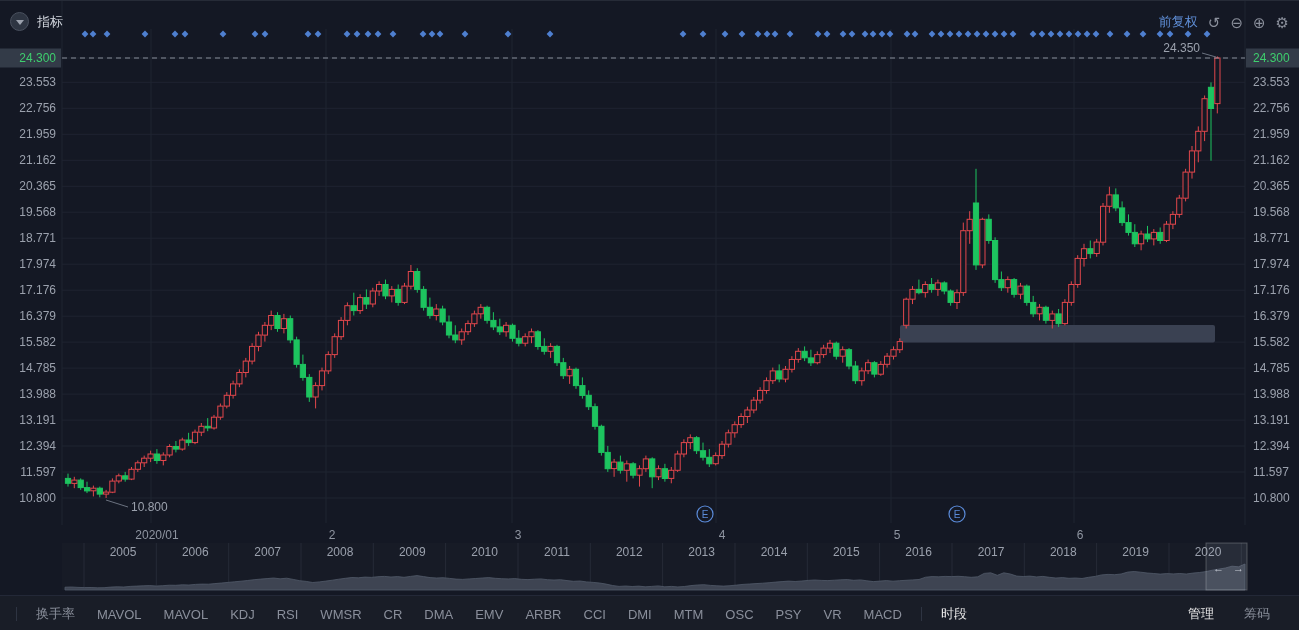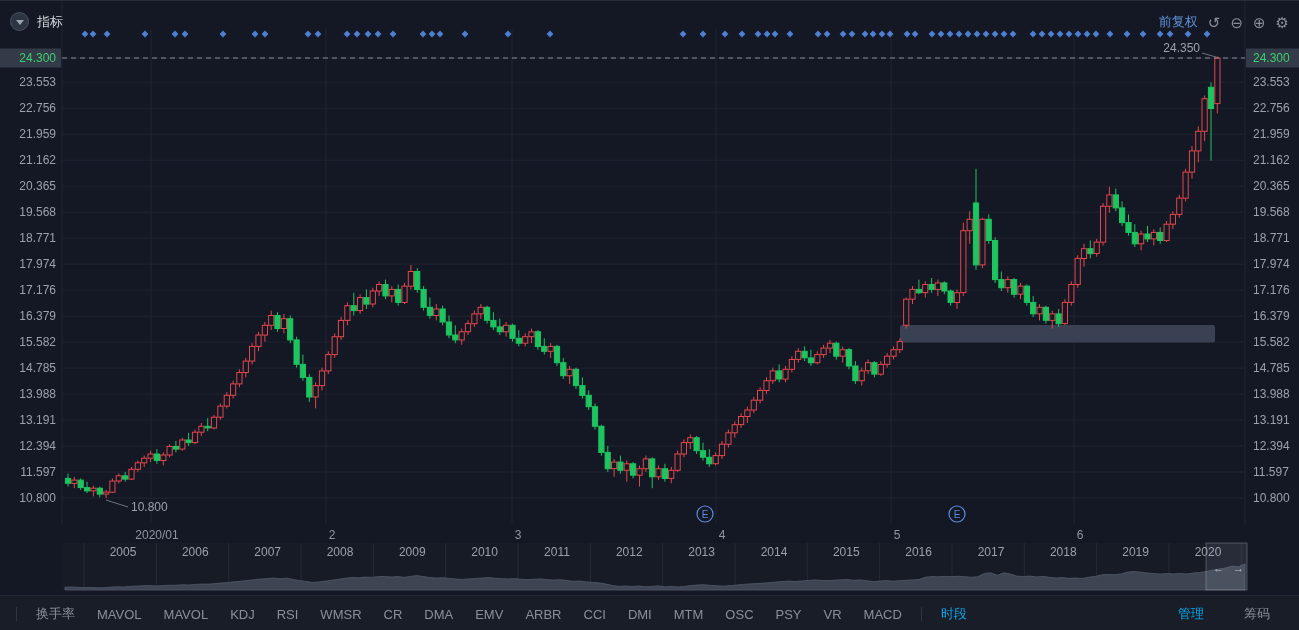--- a/index.html
+++ b/index.html
@@ -18,23 +18,23 @@
     border-top:5px solid #9ba1ad;margin-top:1px;}
   .pane-title{color:#d2d6de;font-size:13px;}
   .ph-right{display:flex;align-items:center;gap:10px;}
   .adjust{color:#5f8ed6;font-size:13px;cursor:pointer;}
   .hicon{color:#8a8f9b;font-size:15px;line-height:1;cursor:pointer;}
   svg text{font-family:"Liberation Sans","DejaVu Sans",sans-serif;}
   .toolbar{position:absolute;left:0;right:0;top:594px;height:36px;background:#191d27;
     border-top:1px solid #232837;display:flex;align-items:center;font-size:13px;color:#8a8f9b;
     padding:0 14px 0 8px;}
   .tb-left{display:flex;align-items:center;flex:1;min-width:0;}
-  .tb-right{display:flex;align-items:center;gap:18px;padding-right:4px;}
+  .tb-right{display:flex;align-items:center;gap:8px;padding-right:4px;}
   .tb-item{margin:8px 11px;cursor:pointer;white-space:nowrap;}
-  .tb-item.accent{color:#0ea5e9;}
+  .tb-item.accent{color:#e5e5e5;}
   .tb-div{width:1px;height:14px;background:#2e3442;margin:0 8px;}
 </style>
 </head>
 <body>
 
 <div class="app">
 
   <div class="pane-header">
     <div class="ph-left">
       <span class="collapse-btn">

